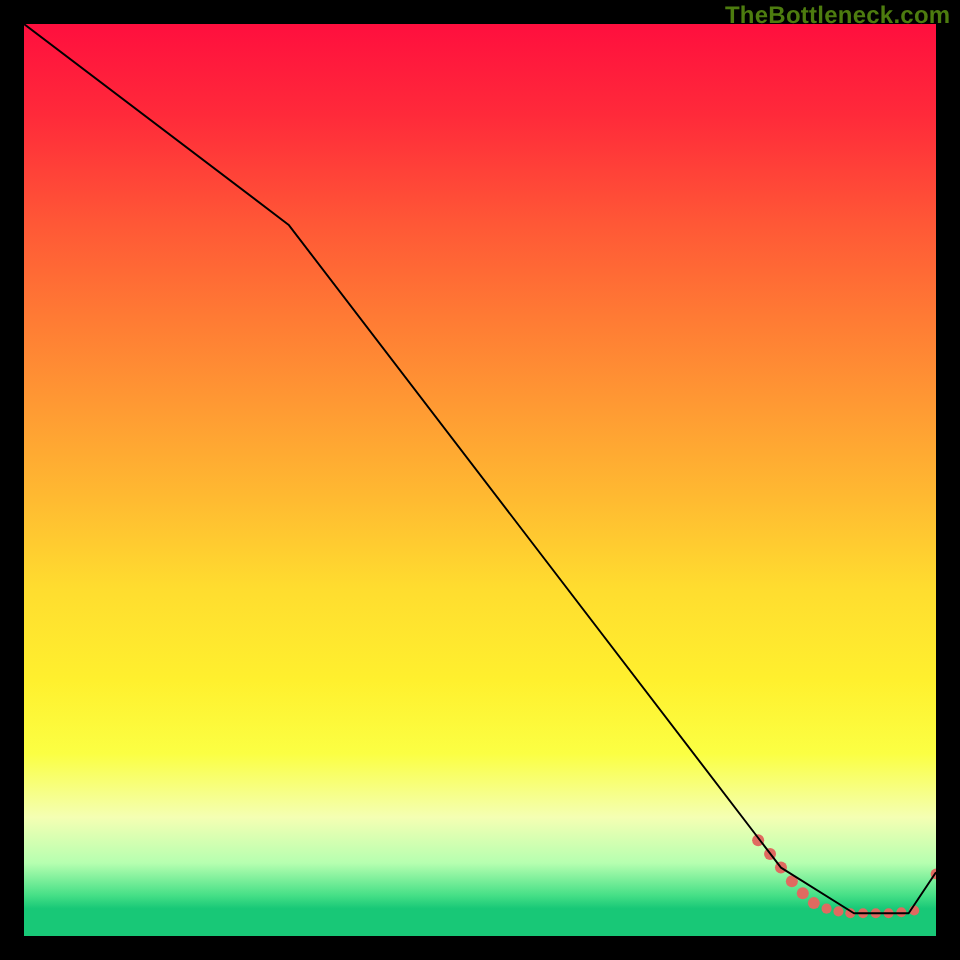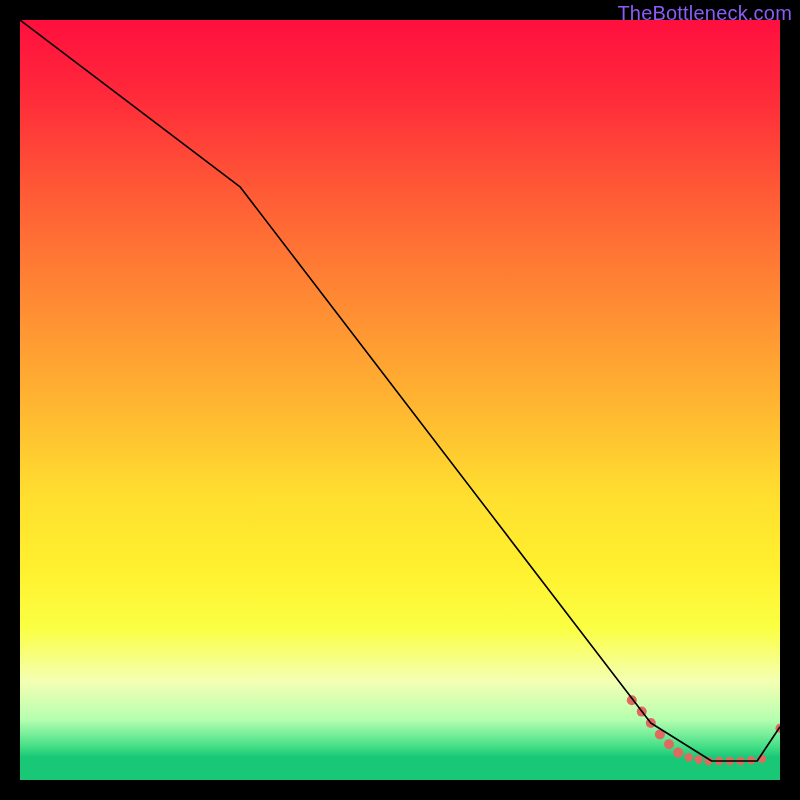--- a/index.html
+++ b/index.html
@@ -46,23 +46,23 @@
     );
   }
   .svg-layer {
     position: absolute;
     inset: 0;
   }
   .watermark {
     position: absolute;
     top: 2px;
     right: 8px;
-    color: #8b5cf6;
+    color: #4d7c0f;
     font-size: 20px;
-    font-weight: 400;
+    font-weight: 700;
     letter-spacing: 0.2px;
     user-select: none;
   }
 </style>
 </head>
 <body>
 
 <div class="stage">
   <div class="watermark">TheBottleneck.com</div>
   <div class="plot">

